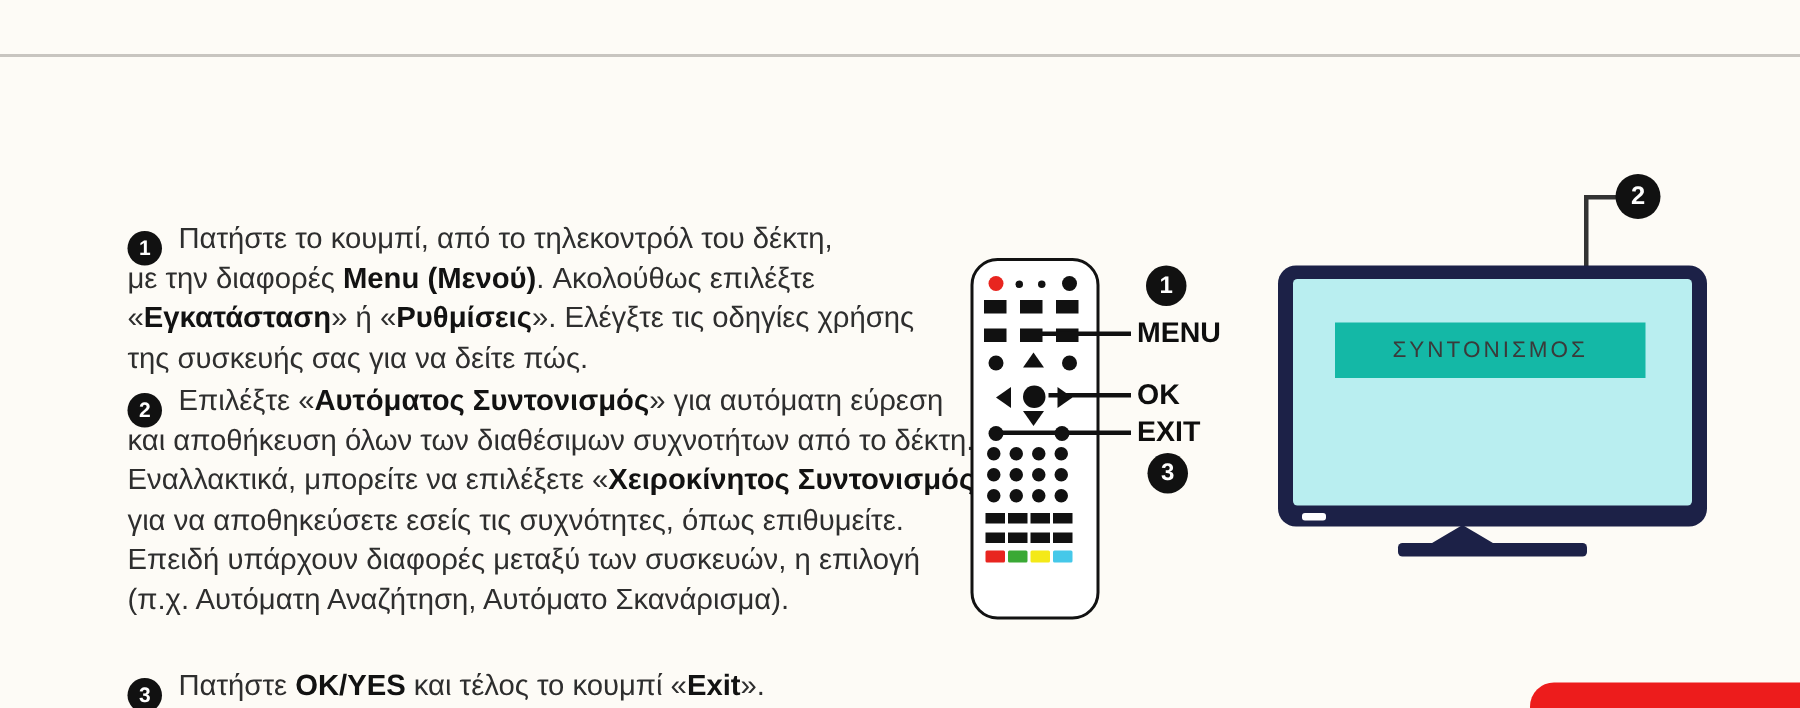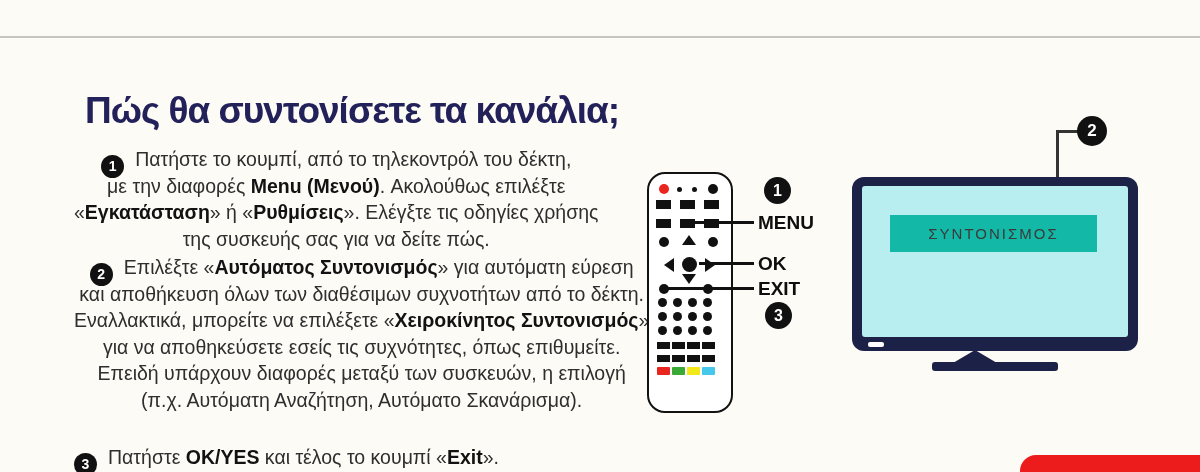--- a/index.html
+++ b/index.html
@@ -5,21 +5,21 @@
   * { margin: 0; padding: 0; box-sizing: border-box; }
   html, body { width: 1200px; height: 472px; }
   body { font-family: "Liberation Sans", sans-serif; background: #fdfbf6; }
   #canvas { position: relative; width: 1200px; height: 472px; overflow: hidden; background: #fdfbf6; }
 
   .divider { position: absolute; left: 0; top: 36px; width: 1200px; height: 2px; background: #c8c5c0; }
 
   .title { position: absolute; left: 85px; top: 90px; font-size: 37px; font-weight: 700;
            letter-spacing: -1px; color: #23215a; white-space: nowrap; }
 
-  .step { position: absolute; left: 74px; color: #2e2e2e; font-size: 19.5px; text-align: center; }
+  .step { position: absolute; left: 85px; color: #2e2e2e; font-size: 19.5px; }
   .step .line { height: 26.5px; line-height: 26.5px; white-space: nowrap; }
   .step .b { font-weight: 700; color: #121212; }
   #step-1 { top: 146px; }
   #step-2 { top: 254px; }
   #step-3 { top: 444px; }
 
   .badge { display: inline-flex; align-items: center; justify-content: center;
            width: 23px; height: 23px; border-radius: 50%; background: #111;
            color: #fff; font-size: 14px; font-weight: 700; vertical-align: -5px; margin-right: 11px; }
 
@@ -66,21 +66,20 @@
   .red-banner { position: absolute; left: 1020px; top: 455px; width: 185px; height: 20px;
                 background: #ed1c1c; border-top-left-radius: 16px; }
 </style>
 </head>
 <body>
 
 <div id="canvas">
 
   <div class="divider"></div>
 
-  <h1 class="title">Πώς θα συντονίσετε τα κανάλια;</h1>
 
   <div class="step" id="step-1">
     <div class="line">
       <span class="badge">1</span><span>Πατήστε το κουμπί, από το τηλεκοντρόλ του δέκτη,</span>
     </div>
     <div class="line"><span>με την διαφορές </span><span class="b">Menu (Μενού)</span><span>. Ακολούθως επιλέξτε</span></div>
     <div class="line"><span>«</span><span class="b">Εγκατάσταση</span><span>» ή «</span><span class="b">Ρυθμίσεις</span><span>». Ελέγξτε τις οδηγίες χρήσης</span></div>
     <div class="line"><span>της συσκευής σας για να δείτε πώς.</span></div>
   </div>
 

